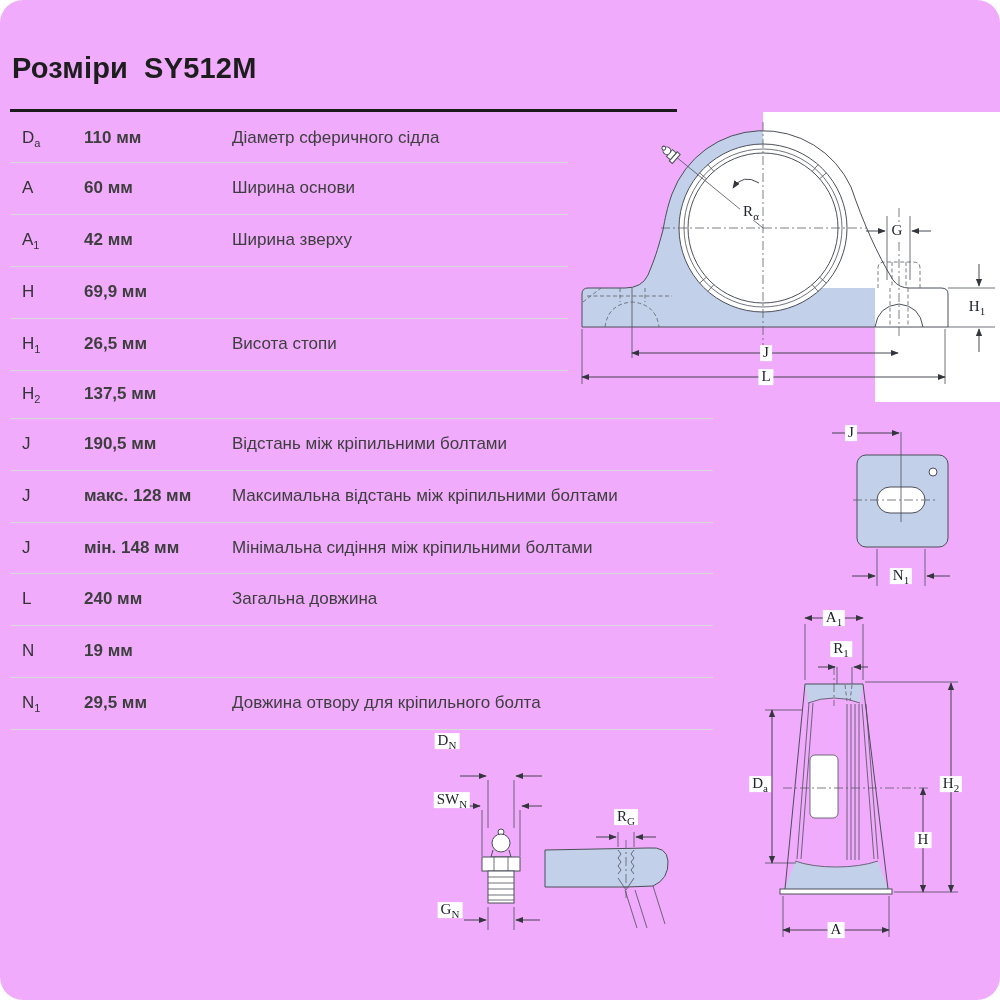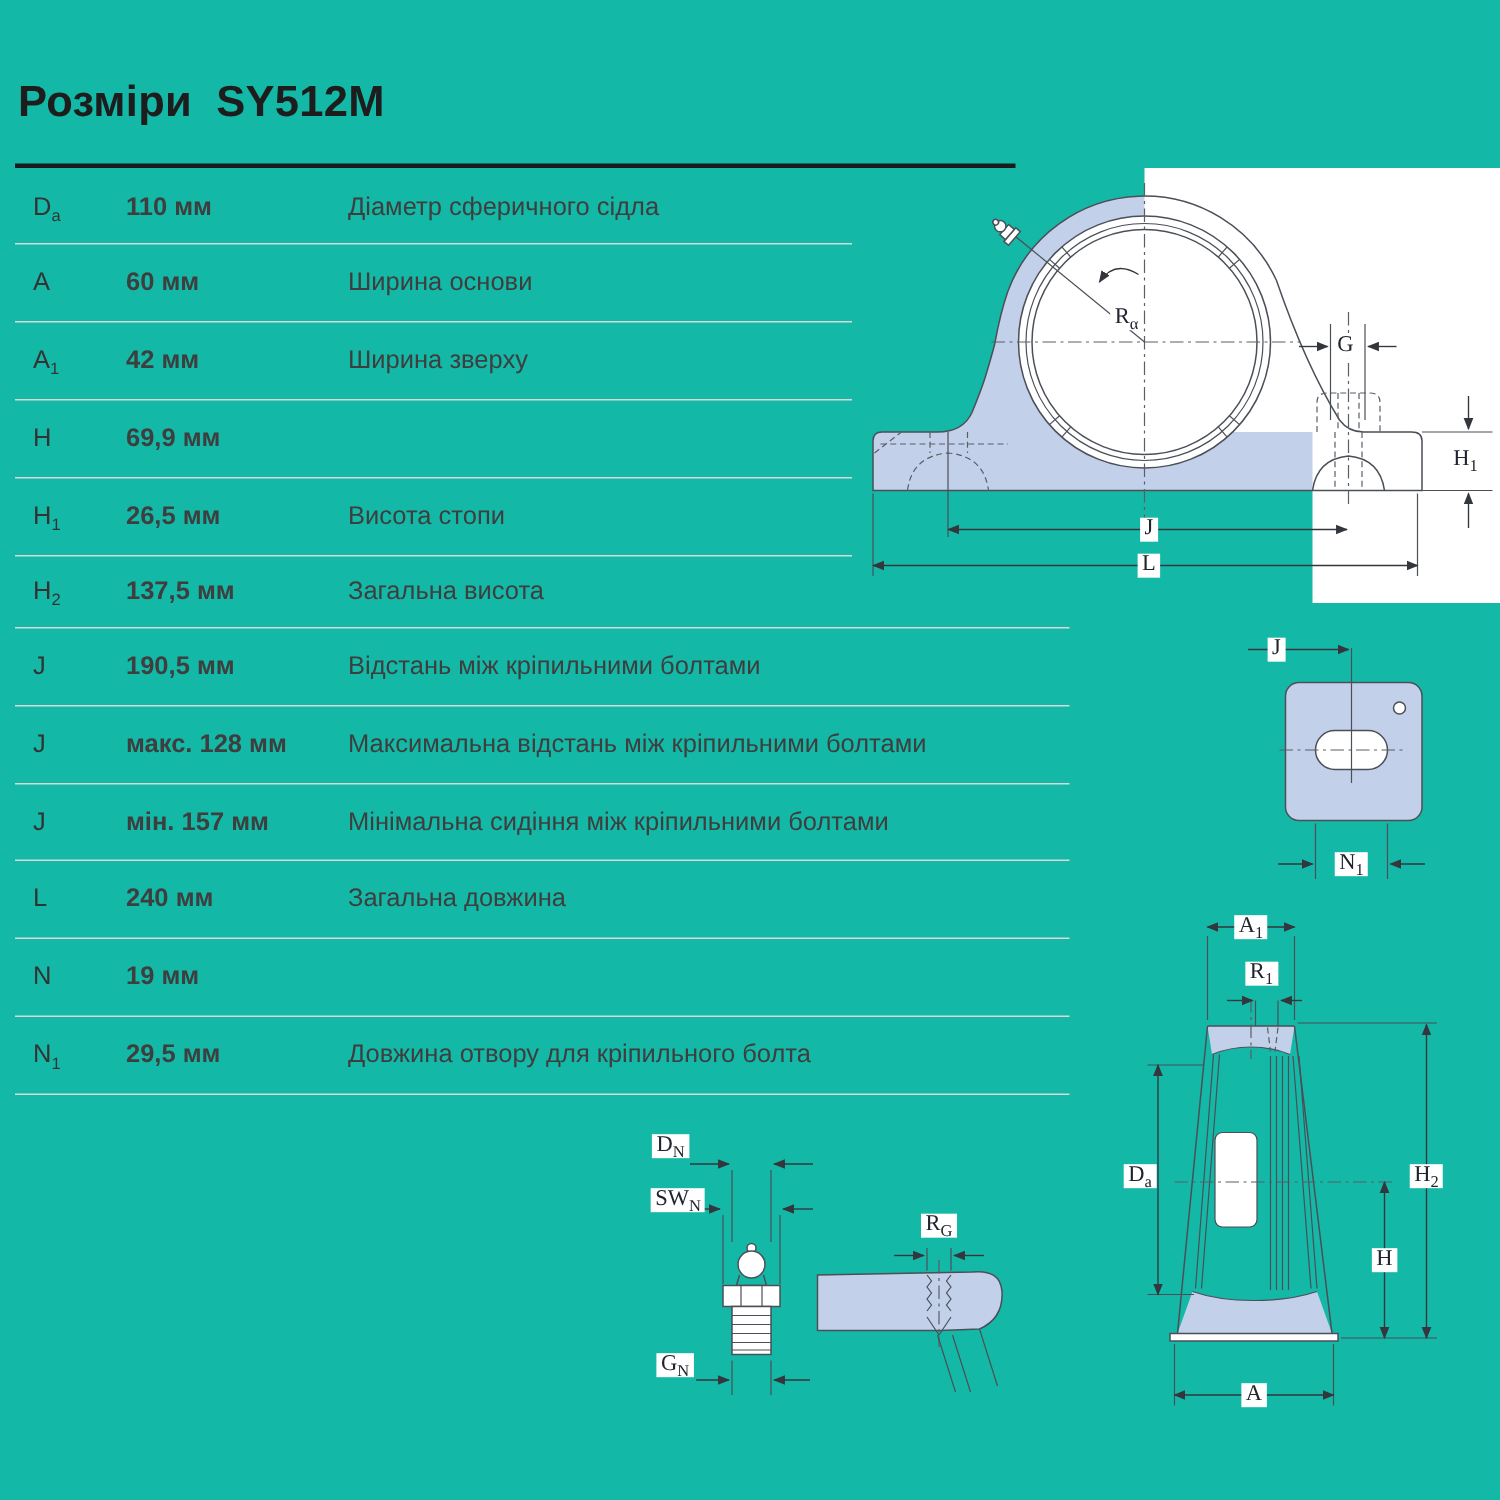--- a/index.html
+++ b/index.html
@@ -1,17 +1,17 @@
 <!DOCTYPE html>
 <html><head>
 <meta charset="utf-8">
 <style>
   html,body{margin:0;padding:0;background:#fff;}
-  #page{position:relative;width:1000px;height:1000px;background:#14b8a6;overflow:hidden;
-        font-family:"Liberation Sans",sans-serif;color:#3f3f3f;}
+  #page{position:relative;width:1000px;height:1000px;background:#f0abfc;overflow:hidden;
+        font-family:"Liberation Sans",sans-serif;color:#3f3f3f;border-radius:23px;}
   
   #title{position:absolute;left:12px;top:52px;font-size:29px;font-weight:700;color:#1d1d1d;letter-spacing:.2px;}
   #title .model{margin-left:16px;}
   #title-rule{position:absolute;left:10px;top:109px;width:667px;height:3px;background:#1b1b1b;}
   
   .trow{position:absolute;left:10px;display:flex;align-items:center;border-bottom:1px solid #d9d9d9;
         font-size:17px;color:#3e3e3e;}
   .trow .sym{margin-left:12px;width:62px;color:#333;}
   .trow .val{width:148px;font-weight:bold;}
   .trow .desc{flex:1;}
@@ -59,35 +59,34 @@
     <span class="val">69,9 мм</span>
   </div>
   <div class="trow" style="top:318px;height:52px;width:558px">
     <span class="sym"><span>H</span><sub>1</sub></span>
     <span class="val">26,5 мм</span>
     <span class="desc">Висота стопи</span>
   </div>
   <div class="trow" style="top:370px;height:48px;width:703px">
     <span class="sym"><span>H</span><sub>2</sub></span>
     <span class="val">137,5 мм</span>
-    <span class="desc">Загальна висота</span>
   </div>
   <div class="trow" style="top:418px;height:52px;width:703px">
     <span class="sym"><span>J</span><sub></sub></span>
     <span class="val">190,5 мм</span>
     <span class="desc">Відстань між кріпильними болтами</span>
   </div>
   <div class="trow" style="top:470px;height:52px;width:703px">
     <span class="sym"><span>J</span><sub></sub></span>
     <span class="val">макс. 128 мм</span>
     <span class="desc">Максимальна відстань між кріпильними болтами</span>
   </div>
   <div class="trow" style="top:522px;height:51px;width:703px">
     <span class="sym"><span>J</span><sub></sub></span>
-    <span class="val">мін. 157 мм</span>
+    <span class="val">мін. 148 мм</span>
     <span class="desc">Мінімальна сидіння між кріпильними болтами</span>
   </div>
   <div class="trow" style="top:573px;height:52px;width:703px">
     <span class="sym"><span>L</span><sub></sub></span>
     <span class="val">240 мм</span>
     <span class="desc">Загальна довжина</span>
   </div>
   <div class="trow" style="top:625px;height:52px;width:703px">
     <span class="sym"><span>N</span><sub></sub></span>
     <span class="val">19 мм</span>
@@ -285,18 +284,18 @@
   <span class="dlabel" style="left:851px;top:433px"><span>J</span><sub></sub></span>
   <span class="dlabel" style="left:901px;top:576px"><span>N</span><sub>1</sub></span>
 
   <span class="dlabel" style="left:834px;top:618px"><span>A</span><sub>1</sub></span>
   <span class="dlabel" style="left:841px;top:649px"><span>R</span><sub>1</sub></span>
   <span class="dlabel" style="left:760px;top:784px"><span>D</span><sub>a</sub></span>
   <span class="dlabel" style="left:951px;top:784px"><span>H</span><sub>2</sub></span>
   <span class="dlabel" style="left:923px;top:840px"><span>H</span><sub></sub></span>
   <span class="dlabel" style="left:836px;top:930px"><span>A</span><sub></sub></span>
 
-  <span class="dlabel" style="left:447px;top:764px"><span>D</span><sub>N</sub></span>
+  <span class="dlabel" style="left:447px;top:741px"><span>D</span><sub>N</sub></span>
   <span class="dlabel" style="left:452px;top:800px"><span>SW</span><sub>N</sub></span>
   <span class="dlabel" style="left:450px;top:910px"><span>G</span><sub>N</sub></span>
   <span class="dlabel" style="left:626px;top:817px"><span>R</span><sub>G</sub></span>
 
 </div>
 
 </body></html>

